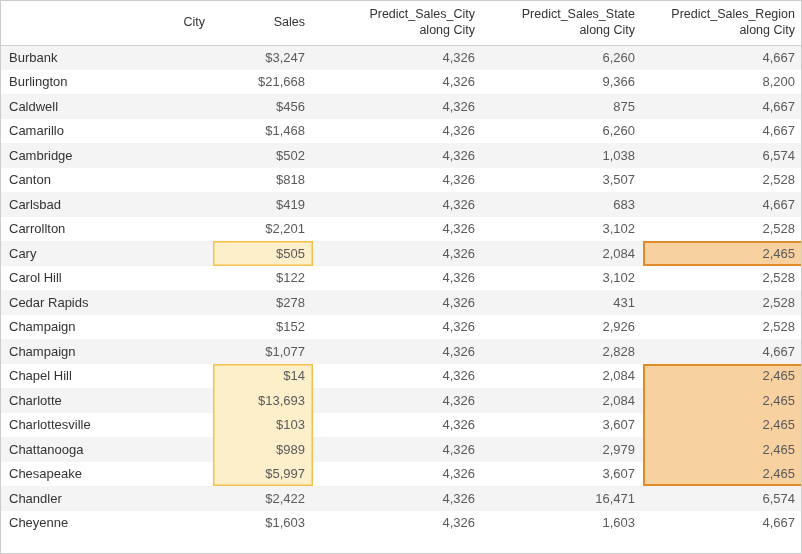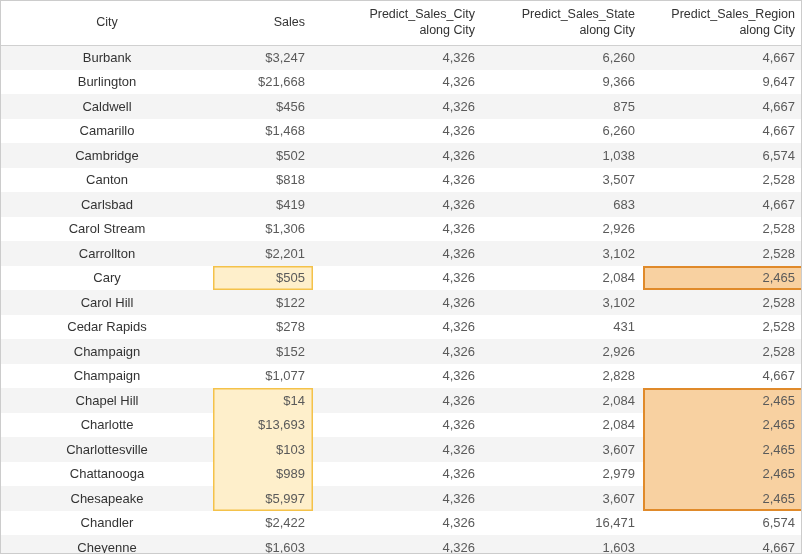--- a/index.html
+++ b/index.html
@@ -38,22 +38,22 @@
     color: #333;
     text-align: right;
     height: 44px;
     vertical-align: middle;
     line-height: 1.25;
     border-bottom: 1px solid #d0d0d0;
     background: #fff;
     padding-top: 4px;
     padding-bottom: 4px;
   }
-  thead th.city { text-align: center; margin-left: 28px; }
-  td.city { text-align: center; color: #333; }
+  thead th.city { text-align: right; margin-left: 28px; }
+  td.city { text-align: left; color: #333; }
   td.num { text-align: right; color: #5a5a5a; }
   tbody tr:nth-child(odd)  td { background: #f4f4f4; }
   tbody tr:nth-child(even) td { background: #ffffff; }
 
   
   .hl-yellow {
     position: relative;
     box-shadow: inset 0 0 0 1.5px #f4c24a;
     background-color: rgba(253, 225, 160, 0.55) !important;
     padding-left: 35px;
@@ -147,21 +147,21 @@
           <td class="num">$3,247</td>
           <td class="num">4,326</td>
           <td class="num">6,260</td>
           <td class="num">4,667</td>
         </tr>
         <tr>
           <td class="city">Burlington</td>
           <td class="num">$21,668</td>
           <td class="num">4,326</td>
           <td class="num">9,366</td>
-          <td class="num">9,647</td>
+          <td class="num">8,200</td>
         </tr>
         <tr>
           <td class="city">Caldwell</td>
           <td class="num">$456</td>
           <td class="num">4,326</td>
           <td class="num">875</td>
           <td class="num">4,667</td>
         </tr>
         <tr>
           <td class="city">Camarillo</td>
@@ -183,27 +183,20 @@
           <td class="num">4,326</td>
           <td class="num">3,507</td>
           <td class="num">2,528</td>
         </tr>
         <tr>
           <td class="city">Carlsbad</td>
           <td class="num">$419</td>
           <td class="num">4,326</td>
           <td class="num">683</td>
           <td class="num">4,667</td>
-        </tr>
-        <tr>
-          <td class="city">Carol Stream</td>
-          <td class="num">$1,306</td>
-          <td class="num">4,326</td>
-          <td class="num">2,926</td>
-          <td class="num">2,528</td>
         </tr>
         <tr>
           <td class="city">Carrollton</td>
           <td class="num">$2,201</td>
           <td class="num">4,326</td>
           <td class="num">3,102</td>
           <td class="num">2,528</td>
         </tr>
         <tr>
           <td class="city">Cary</td>

